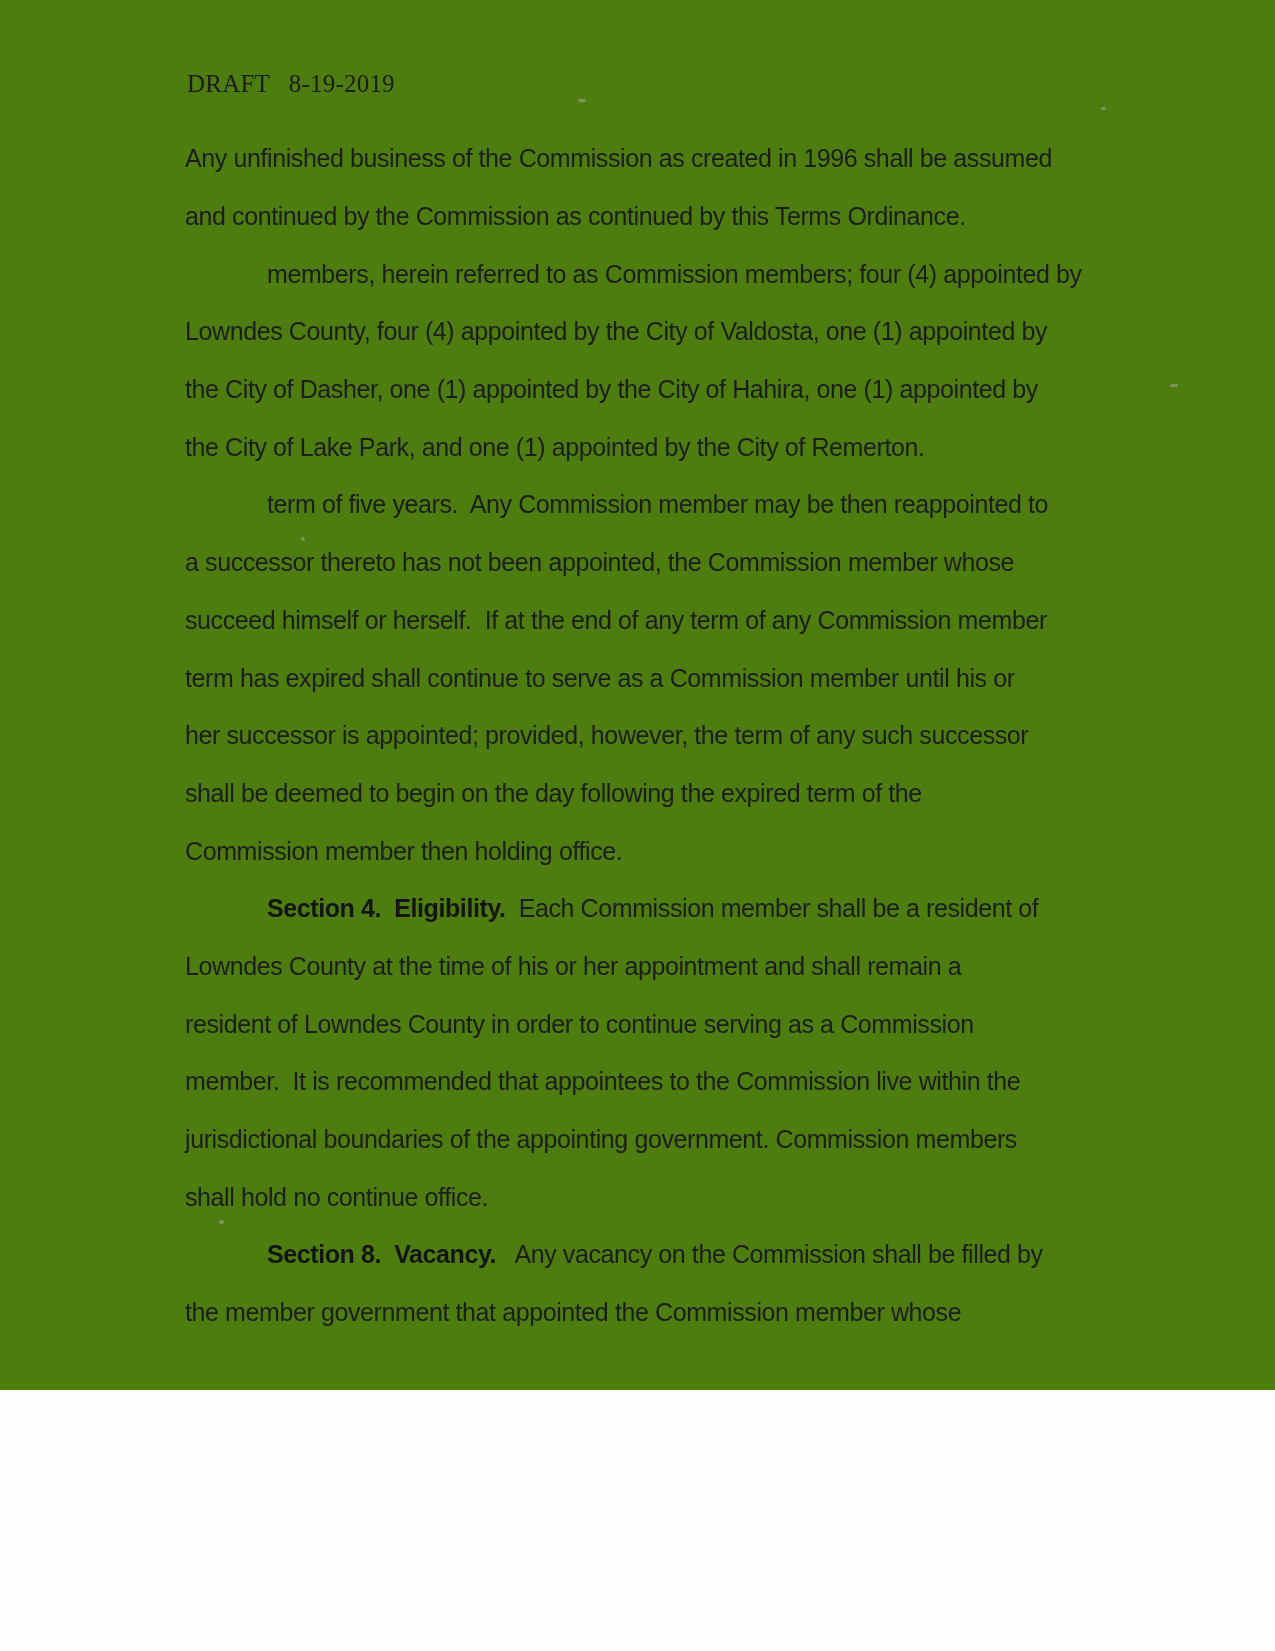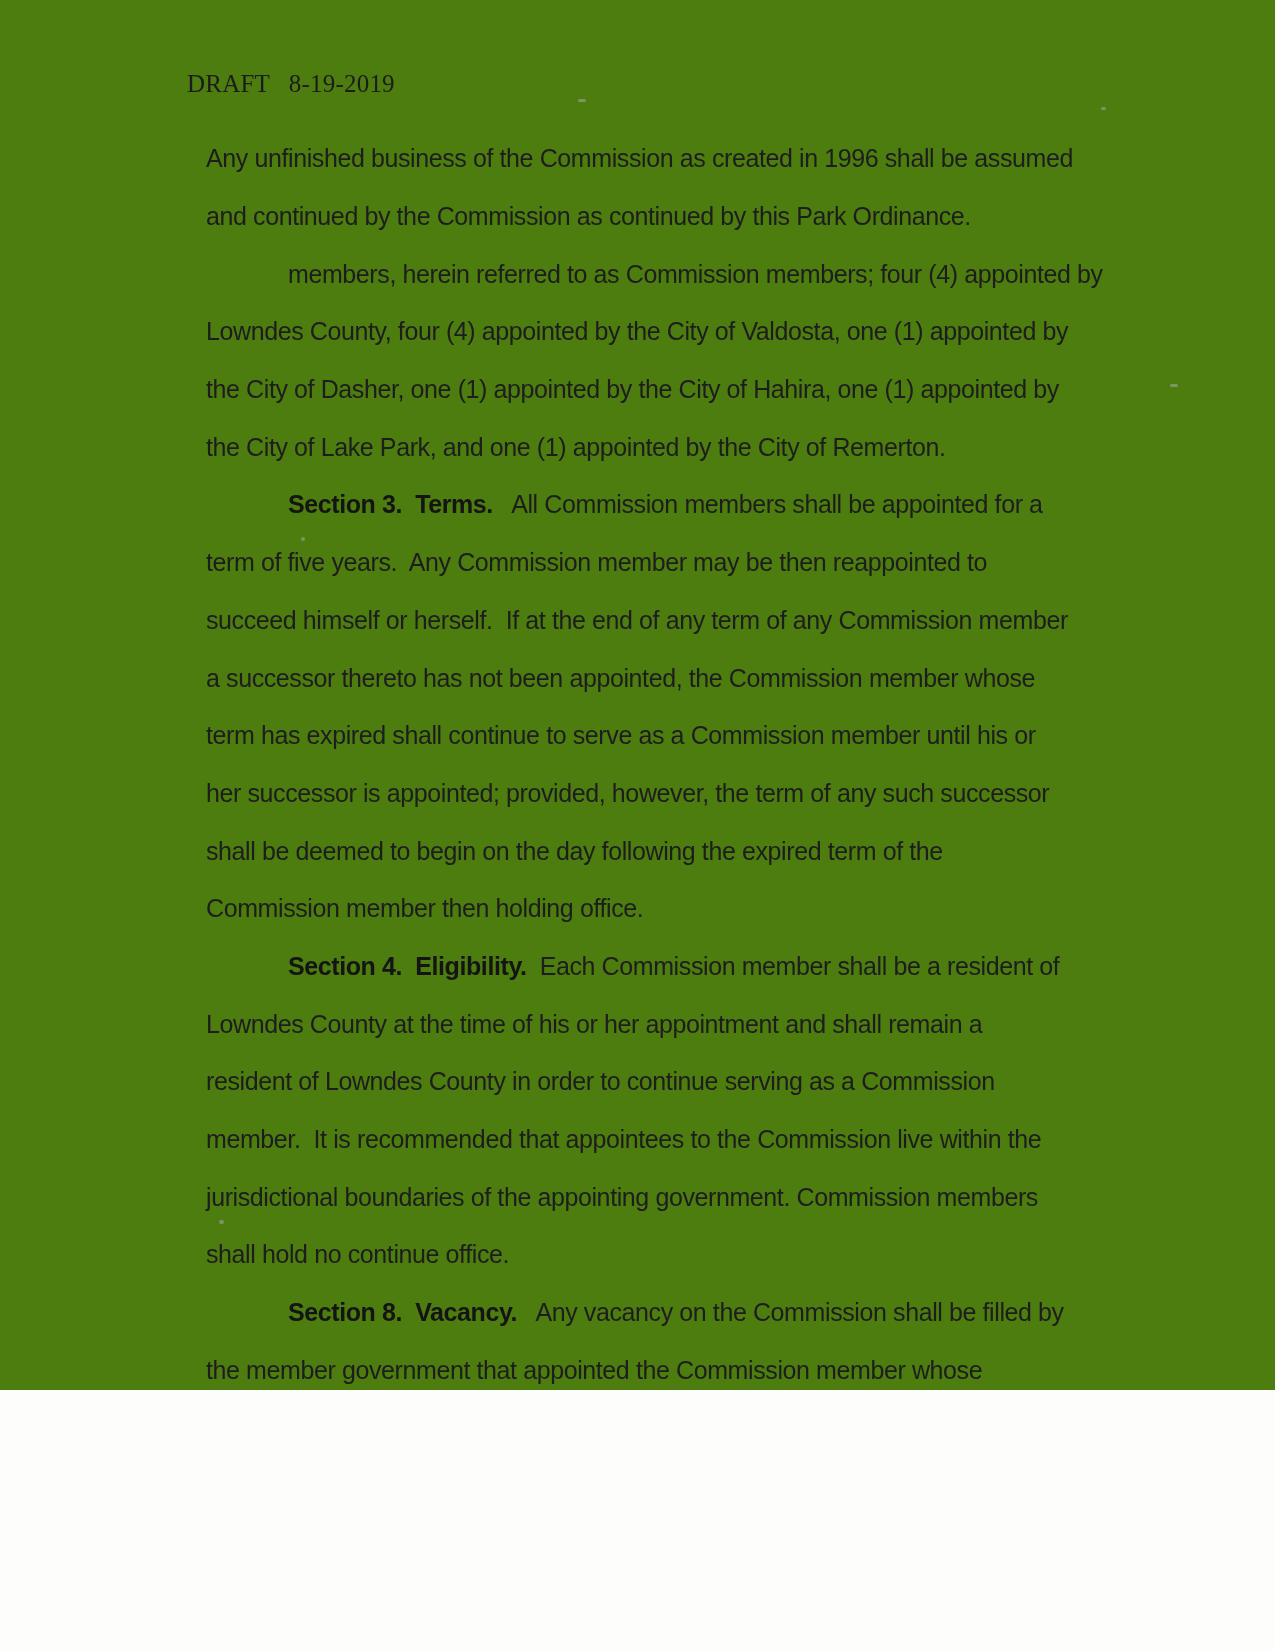--- a/index.html
+++ b/index.html
@@ -27,21 +27,20 @@
   }
   .doc-body {
     position: absolute;
     top: 130px;
     left: 185px;
     width: 960px;
     font-family: "Liberation Sans", sans-serif;
     font-size: 25px;
     letter-spacing: -0.4px;
     color: #1d1d1d;
-    margin-left: 21px;
   }
   .para { margin: 0; }
   .line {
     height: 57.7px;
     display: flex;
     align-items: center;
     white-space: pre;
   }
   .para.indent .line:first-child {
     padding-left: 82px;
@@ -73,33 +72,32 @@
 </head>
 <body>
 
 <div class="page">
 
   <div class="doc-header">DRAFT   8-19-2019</div>
 
   <main class="doc-body">
       <div class="para">
         <div class="line">Any unfinished business of the Commission as created in 1996 shall be assumed</div>
-        <div class="line">and continued by the Commission as continued by this Park Ordinance.</div>
+        <div class="line">and continued by the Commission as continued by this Terms Ordinance.</div>
       </div>
       <div class="para indent">
         <div class="line">members, herein referred to as Commission members; four (4) appointed by</div>
         <div class="line">Lowndes County, four (4) appointed by the City of Valdosta, one (1) appointed by</div>
         <div class="line">the City of Dasher, one (1) appointed by the City of Hahira, one (1) appointed by</div>
         <div class="line">the City of Lake Park, and one (1) appointed by the City of Remerton.</div>
       </div>
       <div class="para indent">
-        <div class="line"><strong>Section 3.  Terms.</strong>   All Commission members shall be appointed for a</div>
         <div class="line">term of five years.  Any Commission member may be then reappointed to</div>
+        <div class="line">a successor thereto has not been appointed, the Commission member whose</div>
         <div class="line">succeed himself or herself.  If at the end of any term of any Commission member</div>
-        <div class="line">a successor thereto has not been appointed, the Commission member whose</div>
         <div class="line">term has expired shall continue to serve as a Commission member until his or</div>
         <div class="line">her successor is appointed; provided, however, the term of any such successor</div>
         <div class="line">shall be deemed to begin on the day following the expired term of the</div>
         <div class="line">Commission member then holding office.</div>
       </div>
       <div class="para indent">
         <div class="line"><strong>Section 4.  Eligibility.</strong>  Each Commission member shall be a resident of</div>
         <div class="line">Lowndes County at the time of his or her appointment and shall remain a</div>
         <div class="line">resident of Lowndes County in order to continue serving as a Commission</div>
         <div class="line">member.  It is recommended that appointees to the Commission live within the</div>

